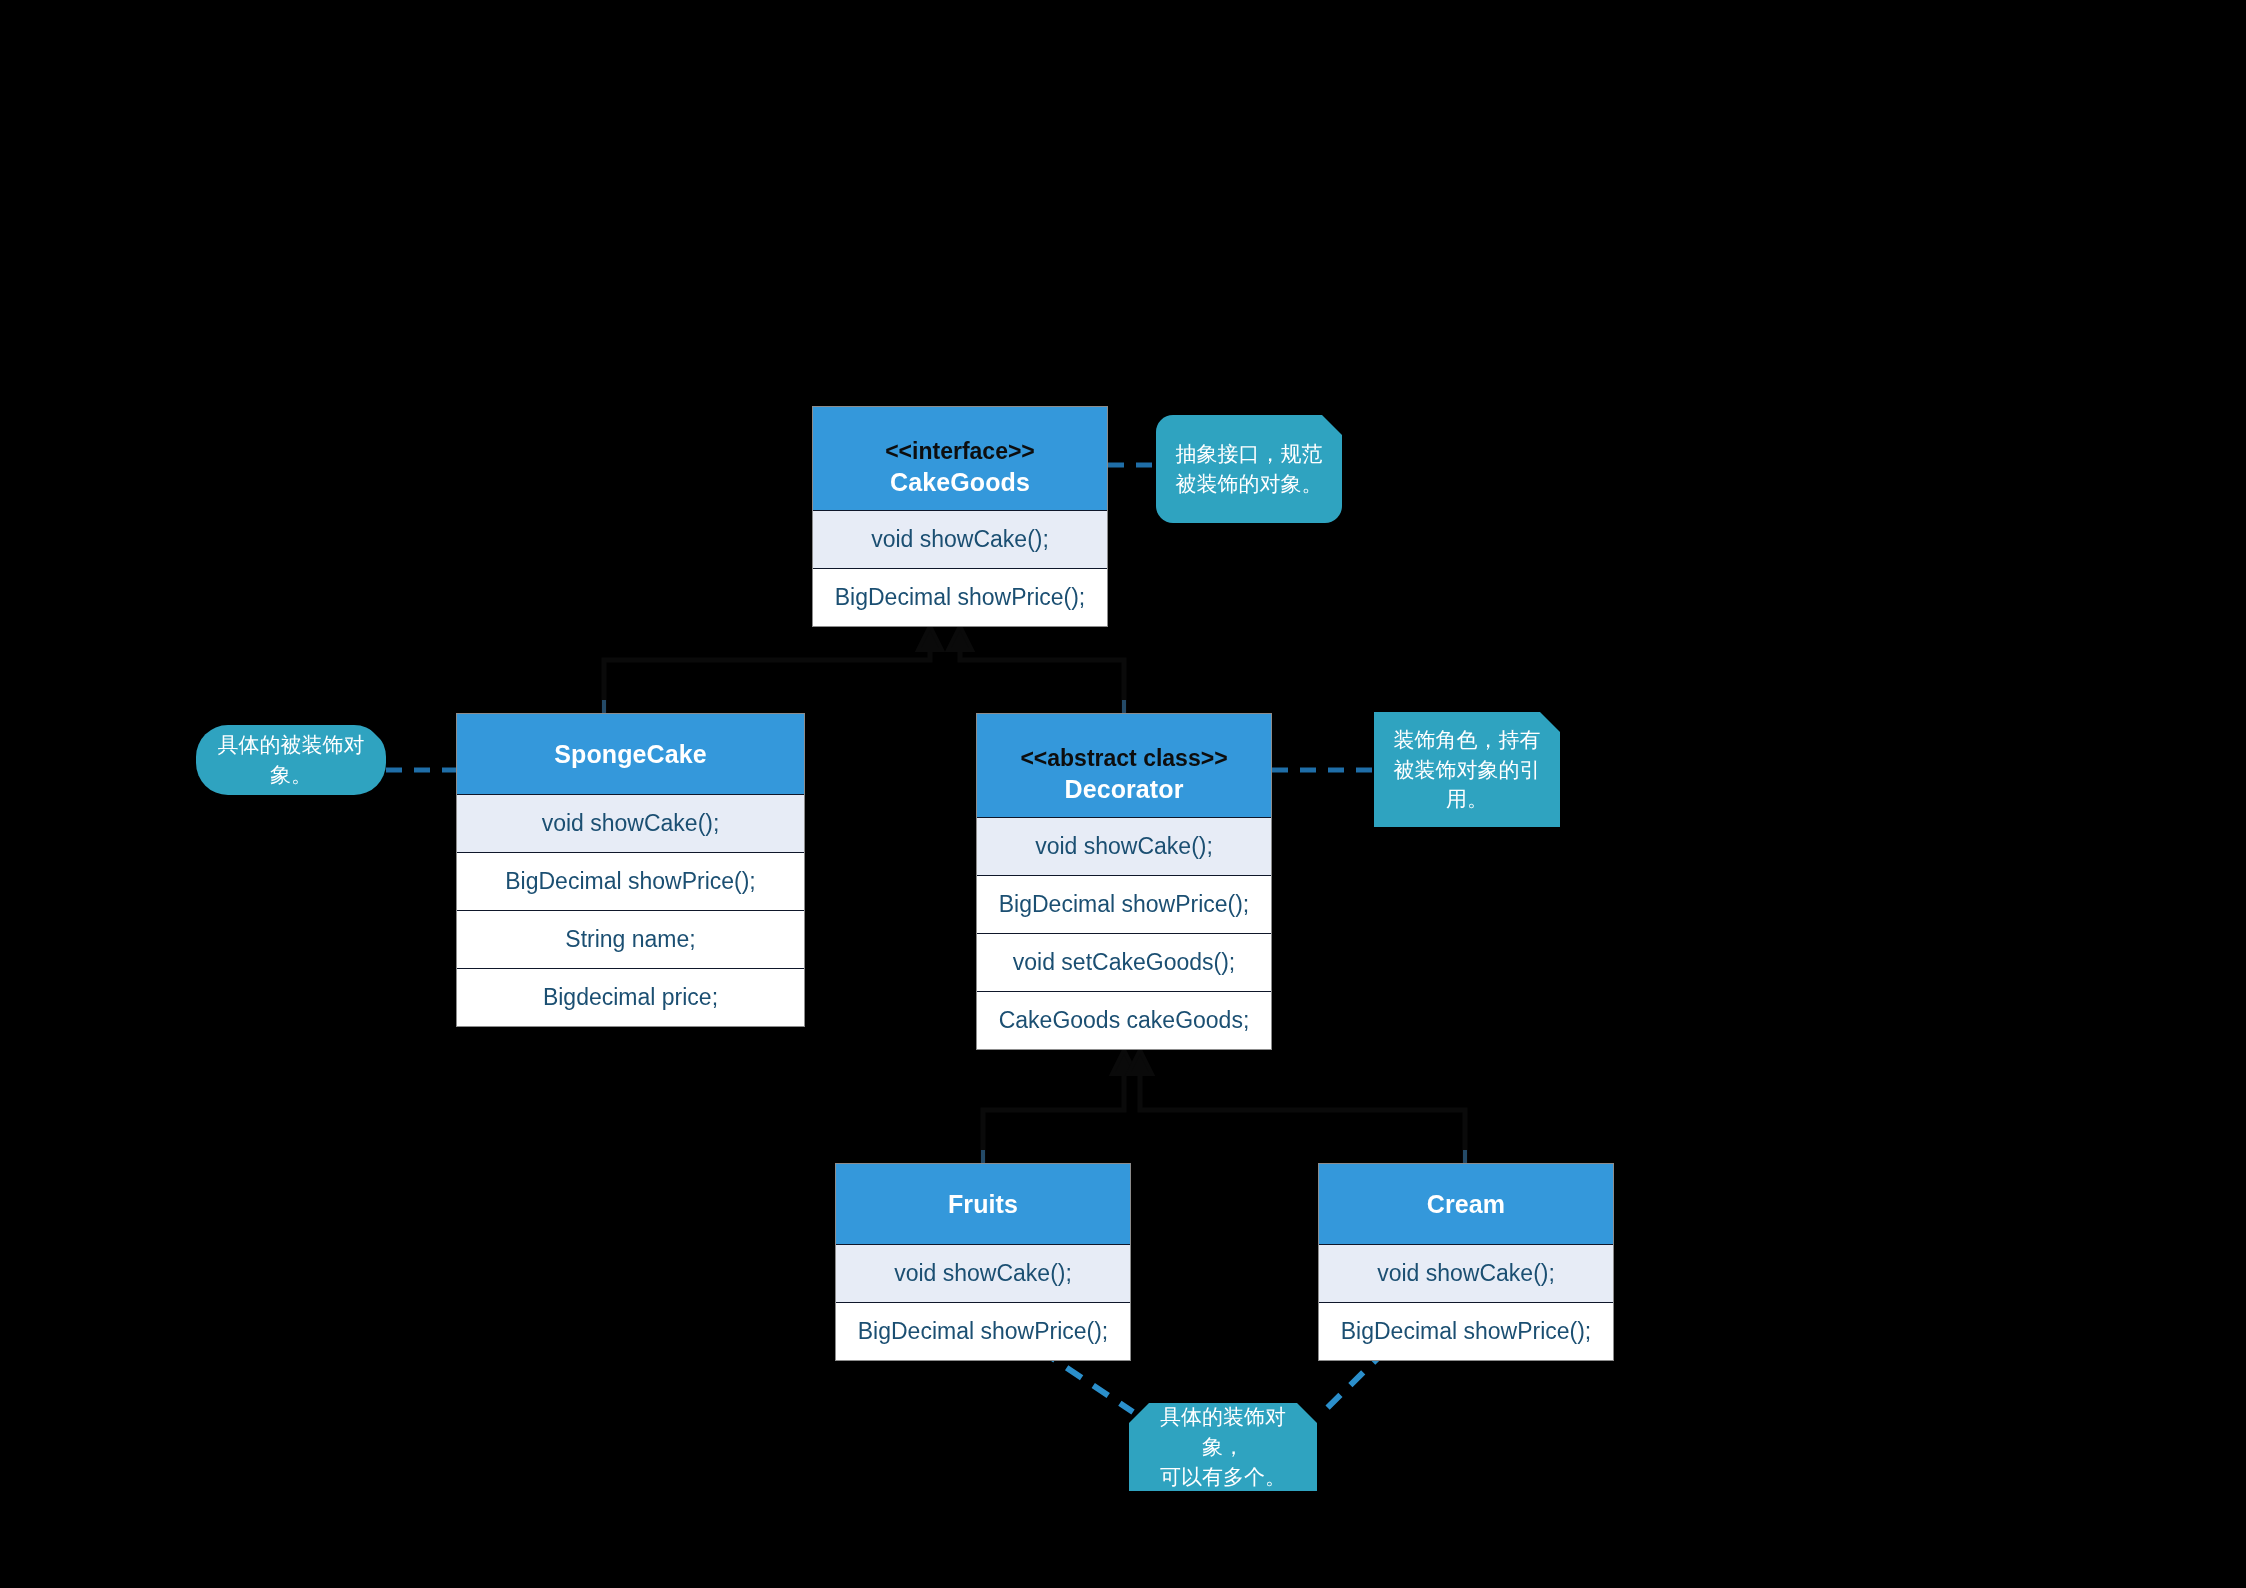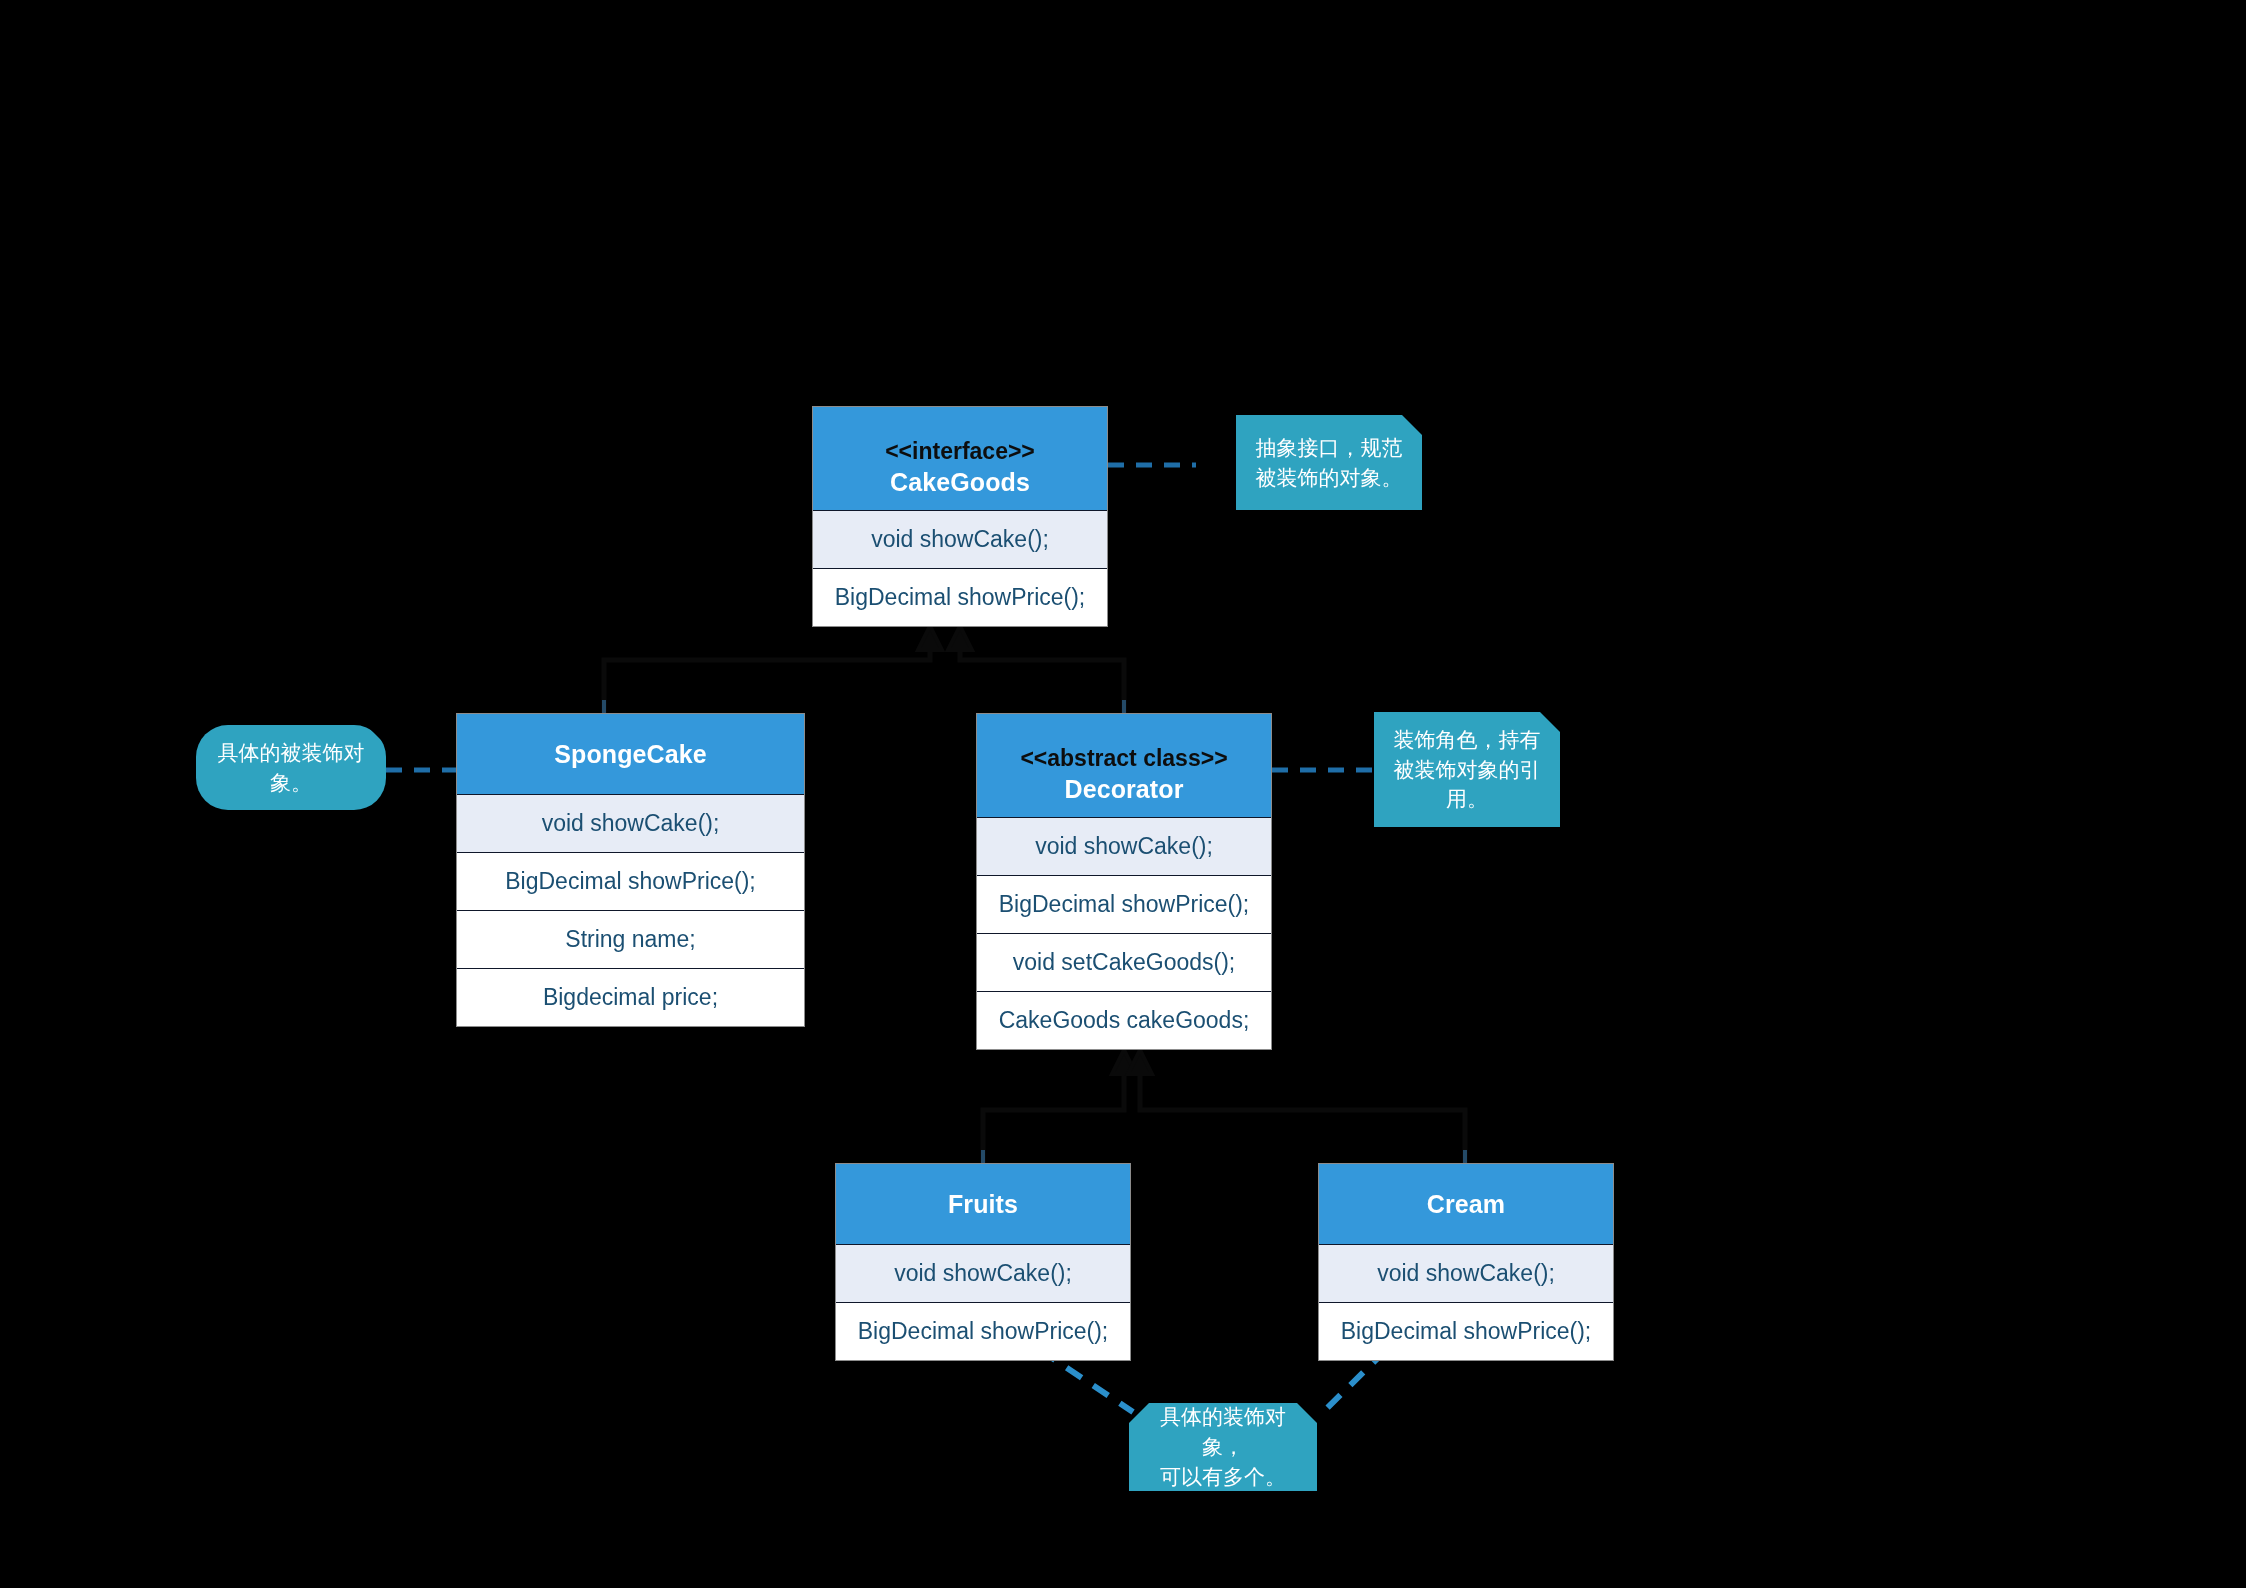--- a/index.html
+++ b/index.html
@@ -182,28 +182,28 @@
   </div>
 
   <div class="uml-class" style="left:1318px; top:1163px; width:296px;">
     <div class="uml-header" style="padding:24px 6px;">
       <span class="cls-name">Cream</span>
     </div>
     <div class="uml-row alt">void showCake();</div>
     <div class="uml-row">BigDecimal showPrice();</div>
   </div>
 
-  <div class="note notch-tr" style="left:1236px; top:415px; width:186px; height:95px;">
+  <div class="note notch-tr" style="left:1156px; top:415px; width:186px; height:108px;border-radius:17px;">
     <div>
       <span>抽象接口，规范</span>
       <span>被装饰的对象。</span>
     </div>
   </div>
 
-  <div class="note notch-tr" style="left:196px; top:725px; width:190px; height:85px;border-radius:32px;">
+  <div class="note notch-tr" style="left:196px; top:725px; width:190px; height:70px;border-radius:32px;">
     <div>
       <span>具体的被装饰对</span>
       <span>象。</span>
     </div>
   </div>
 
   <div class="note notch-tr" style="left:1374px; top:712px; width:186px; height:115px;">
     <div>
       <span>装饰角色，持有</span>
       <span>被装饰对象的引</span>

